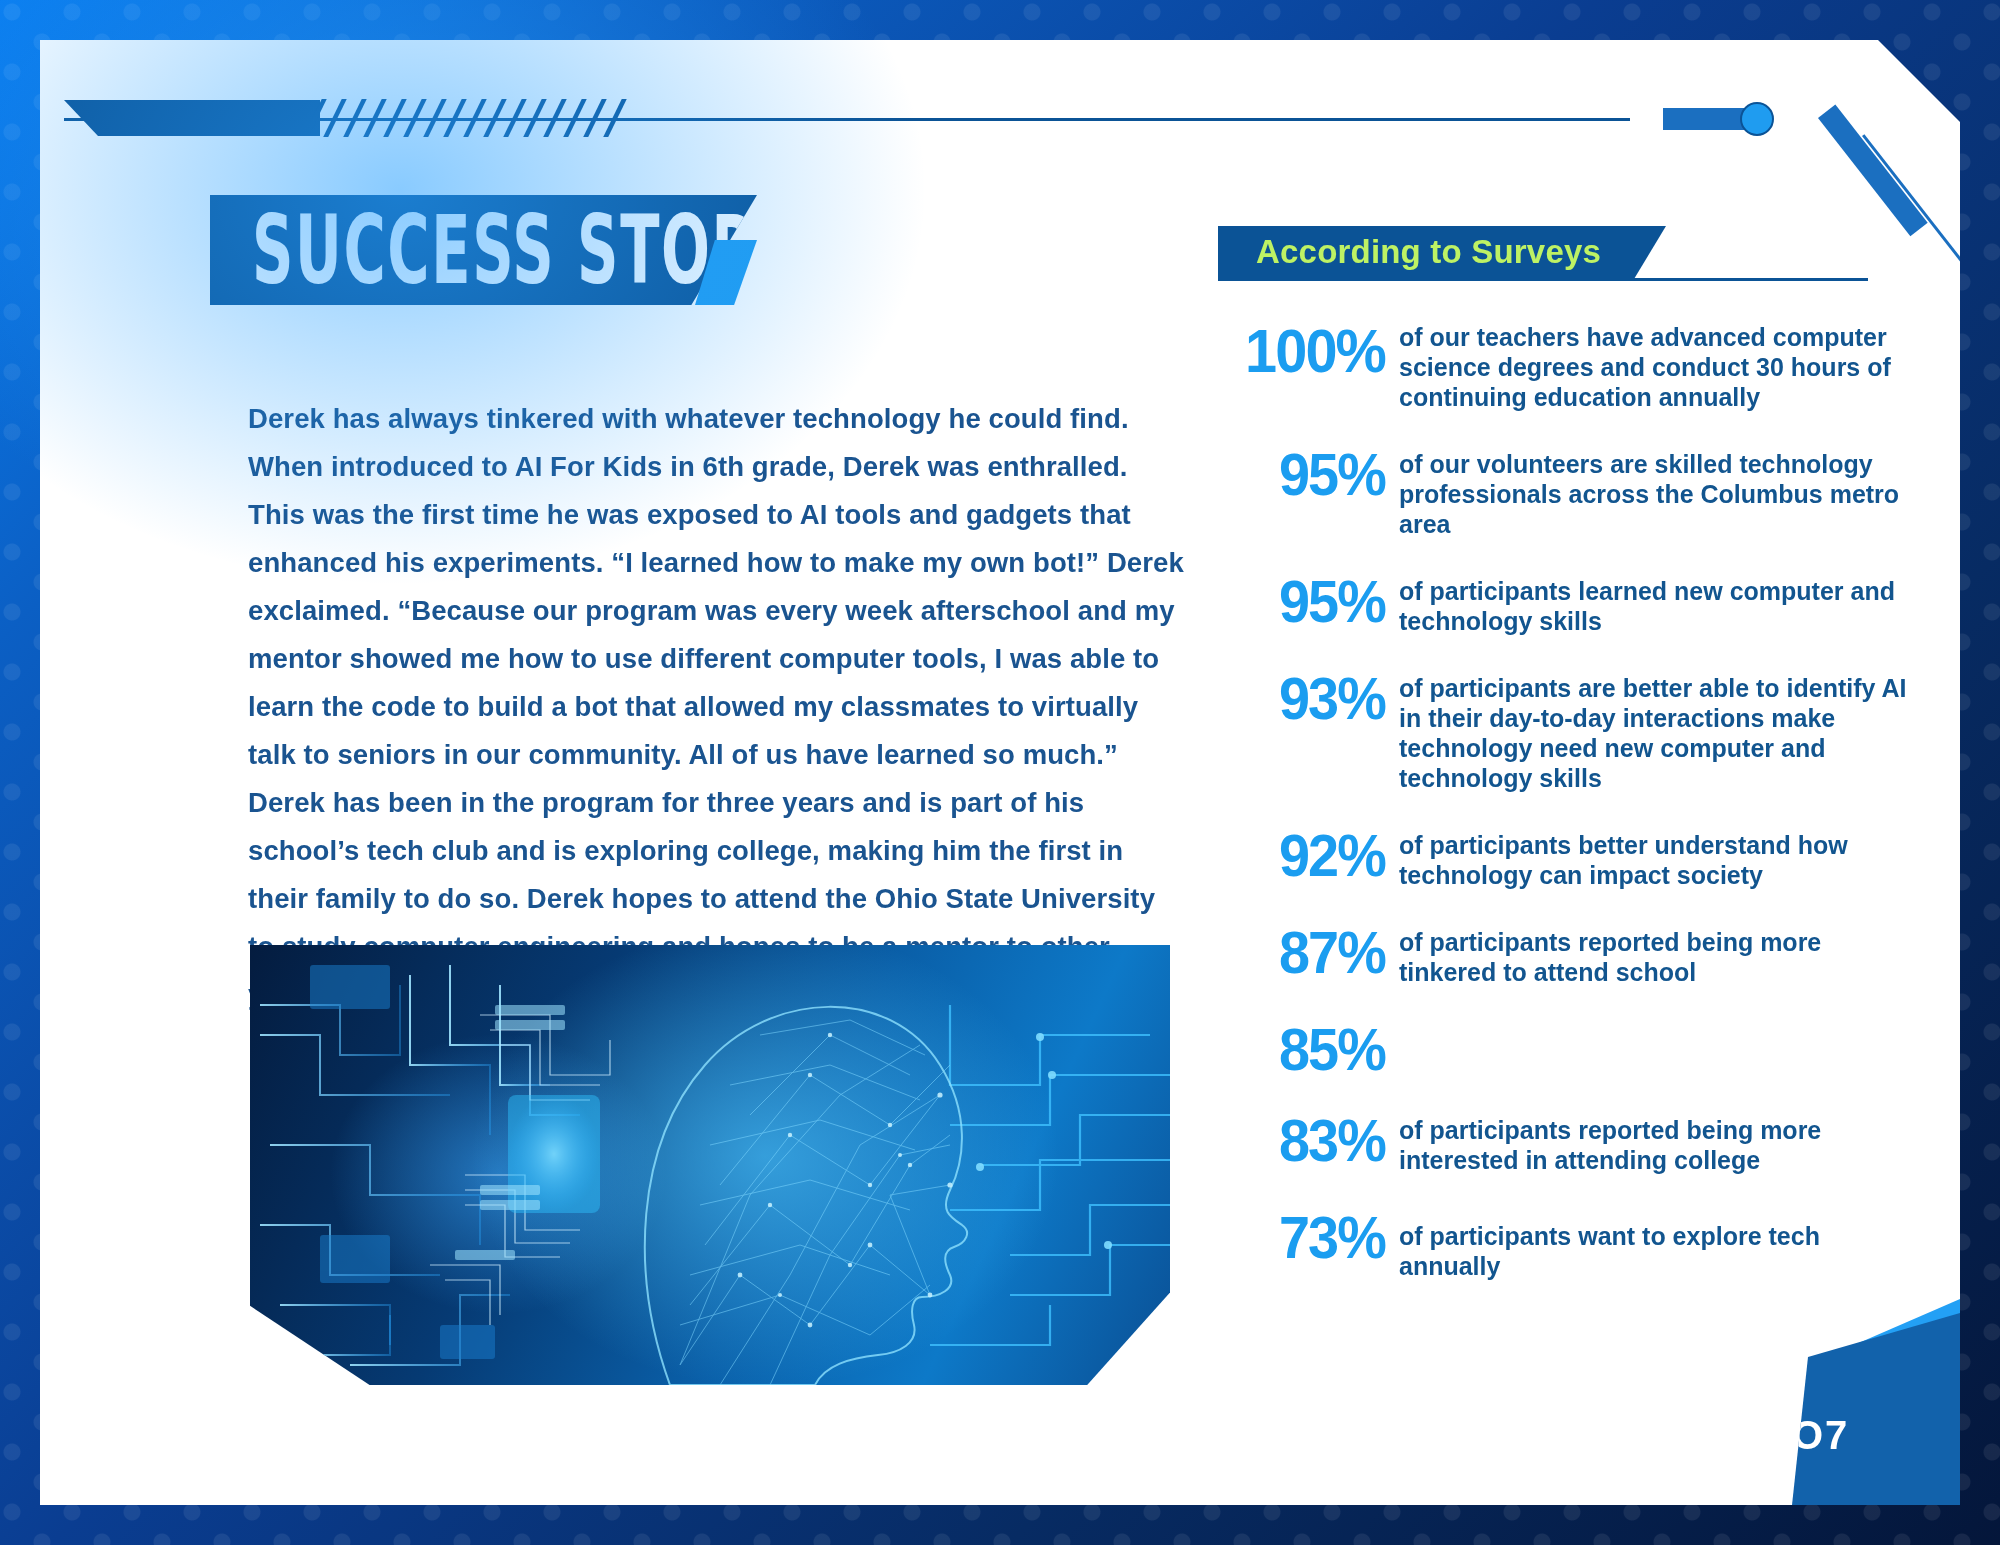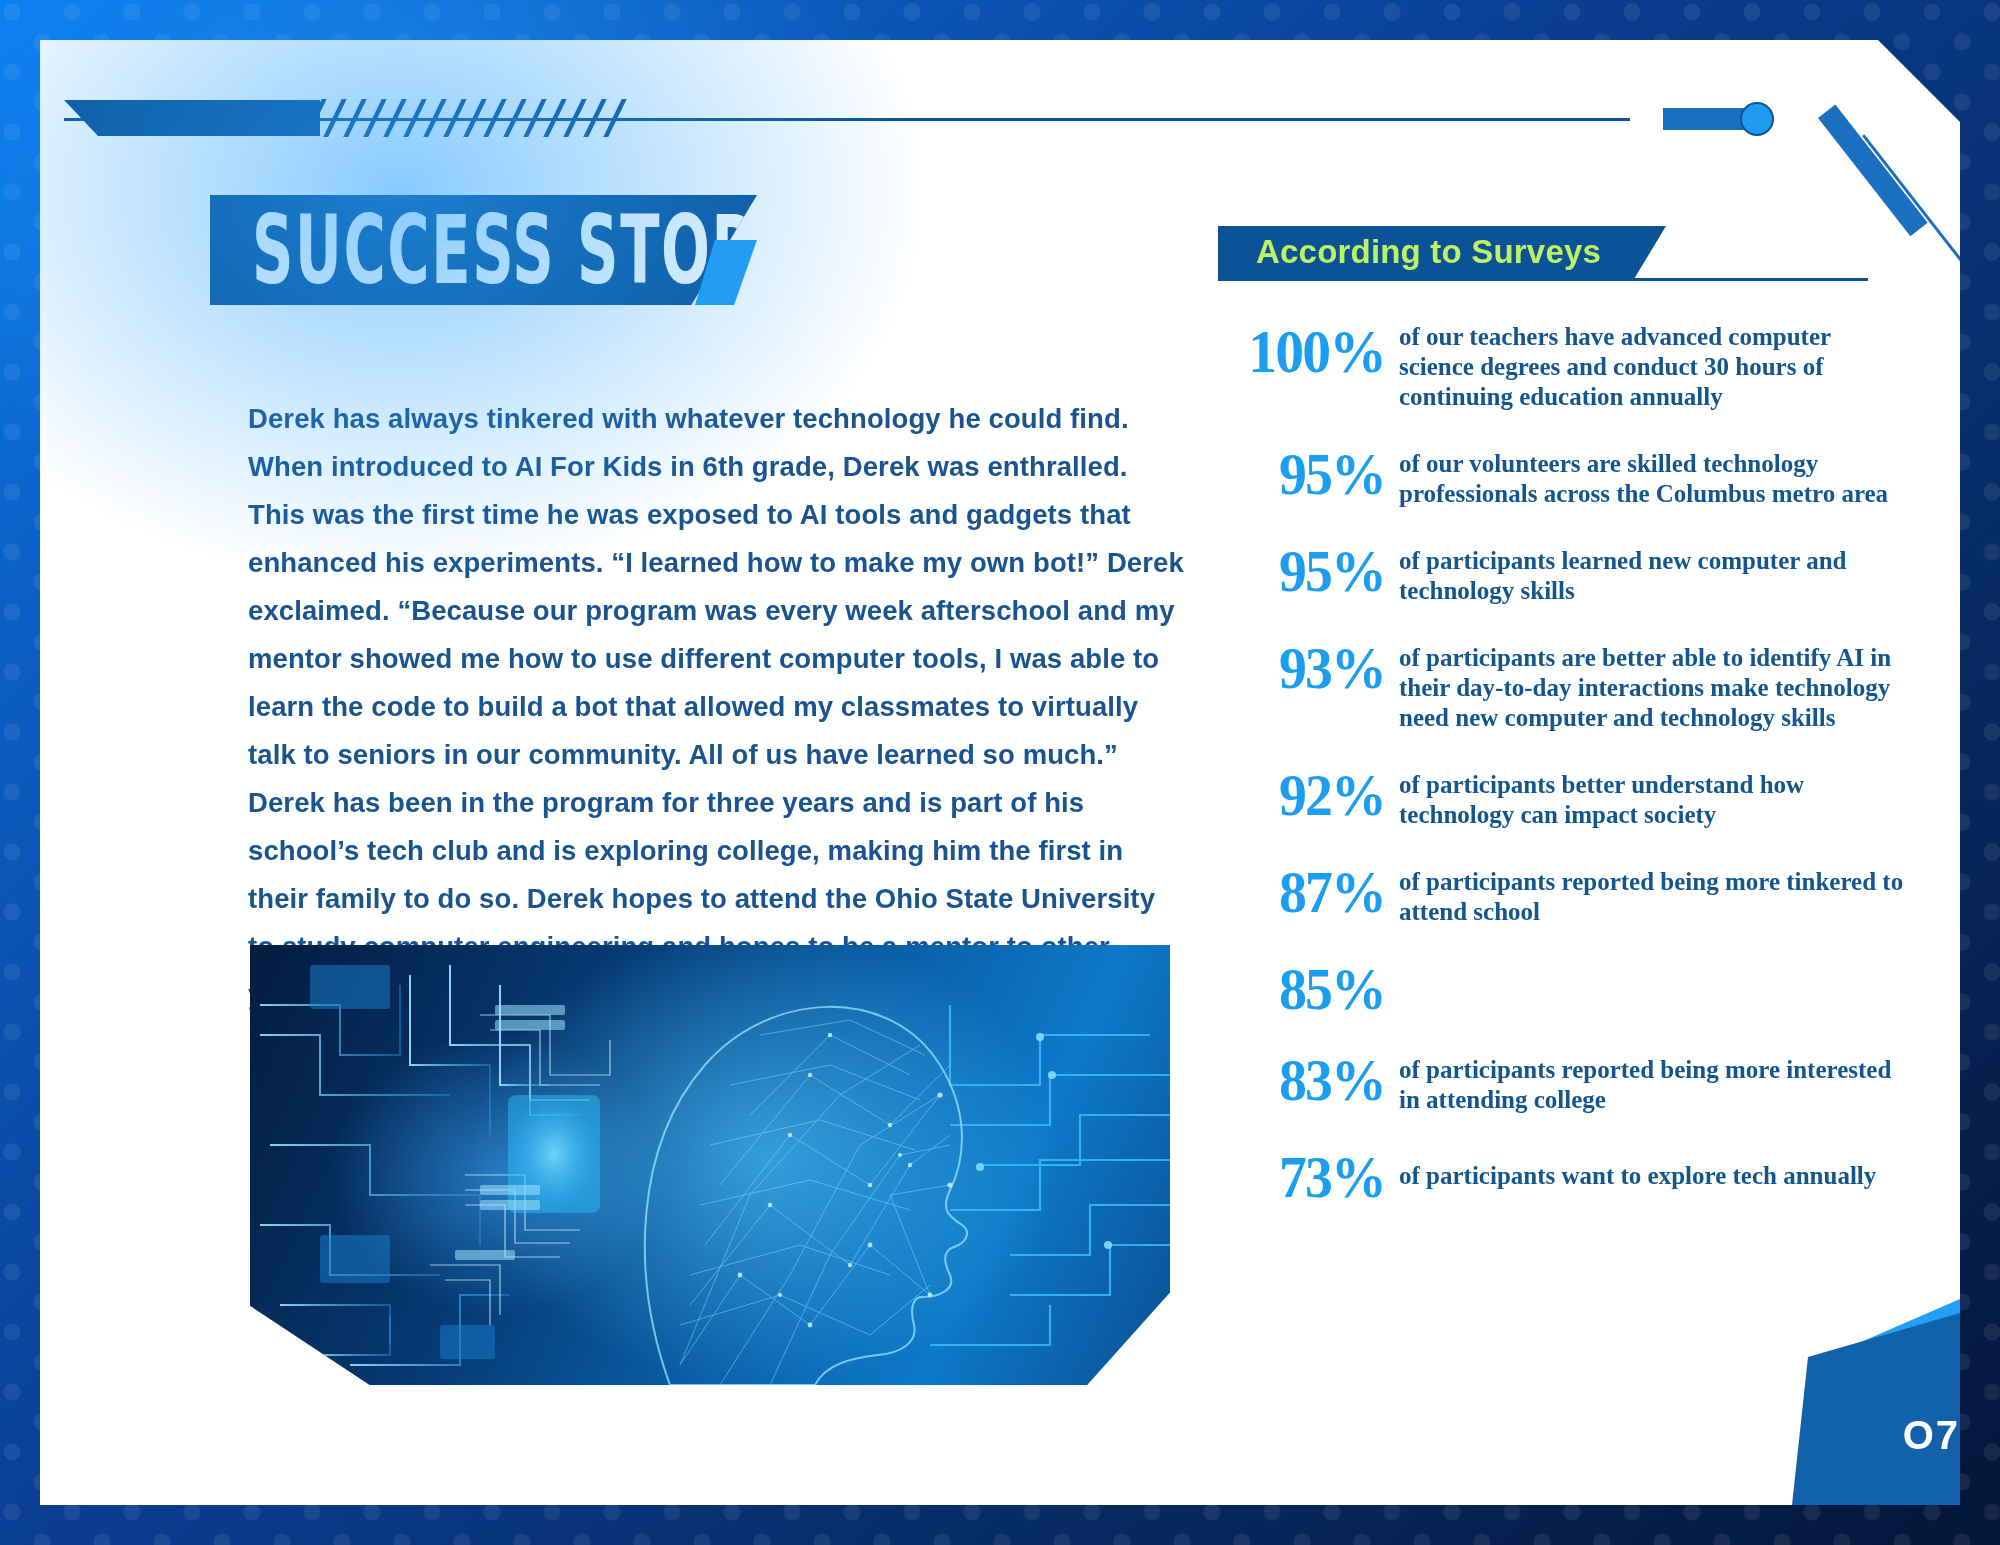--- a/index.html
+++ b/index.html
@@ -135,21 +135,21 @@
     display:flex; align-items:center;
   }
   .surveys-tab span{
     color:#bef264; font-size:33px; font-weight:700; margin-left:38px; letter-spacing:.2px;
   }
   .surveys-rule{
     position:absolute; left:1178px; top:238px; width:650px; height:3px; background:#0b5396;
   }
 
   .stats{
-    position:absolute; left:1170px; top:282px; width:700px;font-family:Liberation Serif, serif;
+    position:absolute; left:1170px; top:282px; width:700px;
   }
   .stat{
     display:flex; align-items:flex-start; margin-bottom:34px;
   }
   .stat .pct{
     color:#1b9df0;
     font-size:60px;
     font-weight:800;
     line-height:.95;
     letter-spacing:-2px;
@@ -171,21 +171,21 @@
   .stat.s100 .pct{ font-size:62px; }
   .stat.s100 .desc{ padding-top:0; }
   .stat.s73  .desc{ padding-top:12px; }
 
   
   .pagenum{
     position:absolute; right:0; bottom:0; width:168px; height:192px;
     background:#1262ab;
     -webkit-clip-path: polygon(16px 44px, 100% 0, 100% 100%, 0 100%);
     clip-path: polygon(16px 44px, 100% 0, 100% 100%, 0 100%);
-    display:flex; align-items:center; justify-content:flex-end;
+    display:flex; align-items:center; justify-content:flex-start;
     padding-top:52px;
   }
   .pagenum span{ color:#fff; font-size:40px; font-weight:700; letter-spacing:2px; }
   .pagenum-accent{
     position:absolute; right:0; bottom:140px; width:170px; height:80px;
     background:#23a0f5;
     -webkit-clip-path: polygon(18px 100%, 100% 14px, 100% 52px, 44px 100%);
     clip-path: polygon(18px 100%, 100% 14px, 100% 52px, 44px 100%);
   }
 </style>

